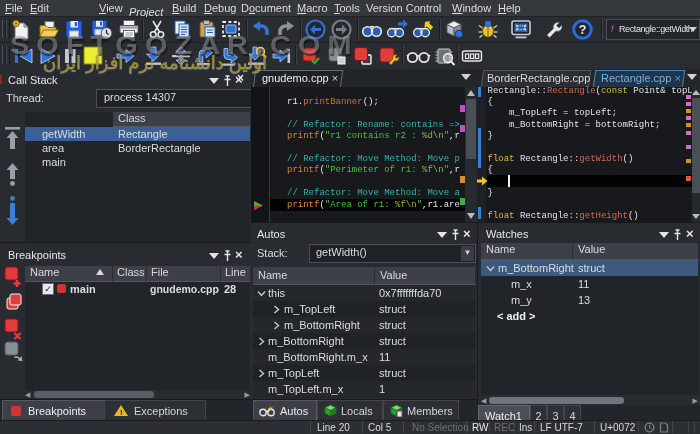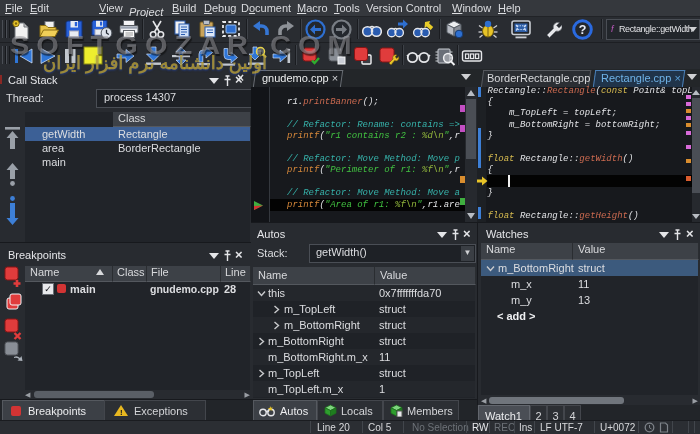--- a/index.html
+++ b/index.html
@@ -1,20 +1,20 @@
 <!DOCTYPE html>
 <html><head>
 <meta charset="utf-8">
 <style>
 html,body{margin:0;padding:0;background:#222;}
 #root{position:relative;width:700px;height:434px;background:#26292e;font-family:"Liberation Sans",sans-serif;overflow:hidden;}
 .abs{position:absolute;}
 .t11{font-size:11px;color:#dcdde0;white-space:nowrap;}
 .t10{font-size:10px;color:#d4d5d8;white-space:nowrap;}
-.mono{font-family:"Liberation Mono",monospace;font-size:9px;white-space:pre;font-style:italic;}
+.mono{font-family:"Liberation Mono",monospace;font-size:9px;white-space:pre;}
 .hdr{background:#3d4147;border-right:1px solid #2a2d31;border-bottom:1px solid #54585e;color:#d8d9dc;font-size:11px;}
 svg{display:block;}
 </style>
 </head>
 <body>
 <div id="root">
 
 <div class="abs" style="left:0;top:0;width:700px;height:16px;background:#35383d;border-bottom:1px solid #212327;"></div>
 <div class="abs t11" style="left:5px;top:2px;"><u>F</u>ile</div>
     <div class="abs t11" style="left:30px;top:2px;"><u>E</u>dit</div>

